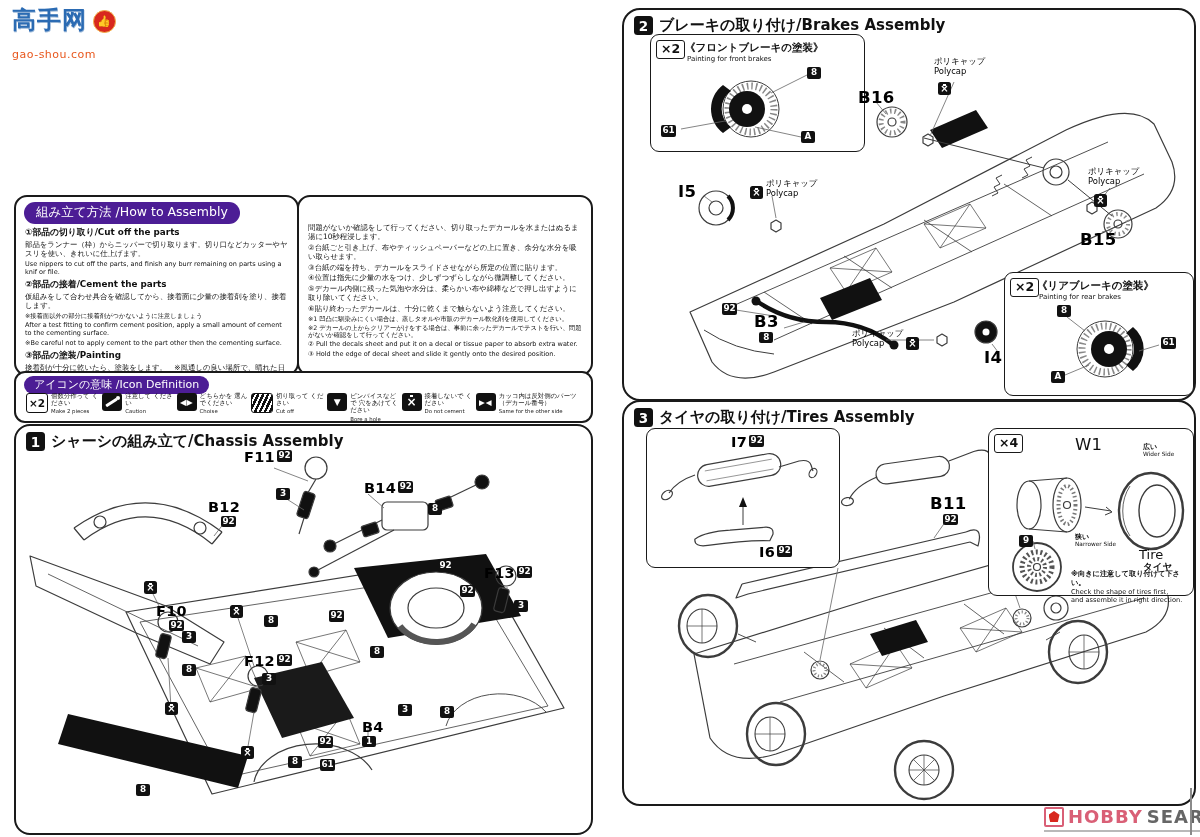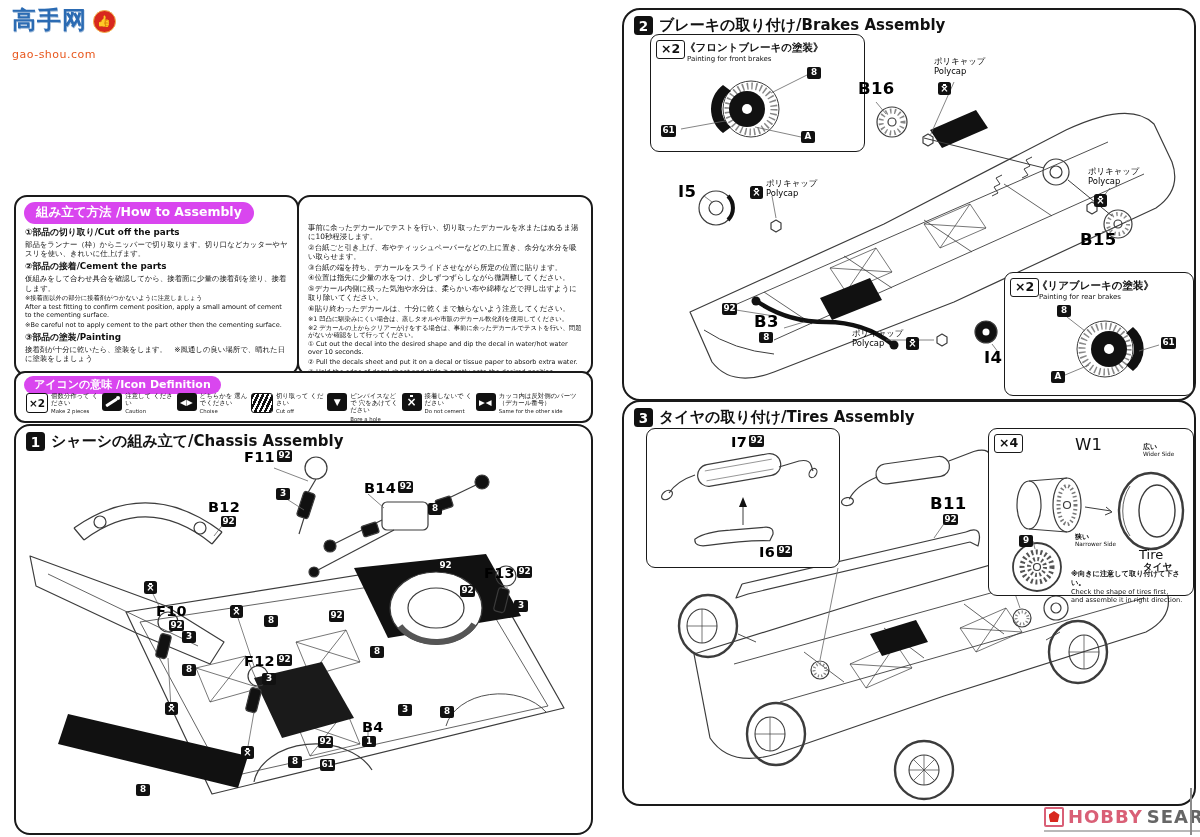--- a/index.html
+++ b/index.html
@@ -6,21 +6,21 @@
   body{
     width:1200px;height:837px;position:relative;background:#ffffff;
     font-family:"DejaVu Sans","Liberation Sans",sans-serif;color:#111;
     overflow:hidden;
   }
   .abs{position:absolute;}
   
   .sec{position:absolute;border:2px solid #1a1a1a;border-radius:16px;background:#fff;}
   .panel{position:absolute;border:2px solid #1a1a1a;border-radius:13px;background:#fff;overflow:hidden;}
   .inset{position:absolute;border:1.7px solid #1a1a1a;border-radius:9px;background:#fff;}
-  .pill{display:inline-block;background:#d946ef;color:#fff;font-weight:bold;border-radius:12px;
+  .pill{display:inline-block;background:#4c1d95;color:#fff;font-weight:normal;border-radius:12px;
         padding:2px 12px 3px;white-space:nowrap;margin:5px 0 2px 8px;}
   .shead{position:absolute;left:10px;top:6px;display:flex;align-items:center;gap:6px;}
   .snum{width:19px;height:19px;background:#111;color:#fff;border-radius:3.5px;display:flex;
         align-items:center;justify-content:center;font-weight:bold;font-size:13.5px;flex:none;}
   .stitle{font-weight:bold;font-size:15px;white-space:nowrap;}
   
   .ptext{position:absolute;left:0;right:0;padding:0 9px;}
   .ptext p{margin:0;}
   .p-h{font-size:8.8px;font-weight:bold;margin:3px 0 1px !important;}
   .p-jp{font-size:7.4px;line-height:1.24;margin-bottom:1.5px !important;}
@@ -96,42 +96,42 @@
     <span class="logo-badge">👍</span>
   </div>
   <div class="logo-url">gao-shou.com</div>
 </div>
 
 <div class="panel" style="left:14px;top:195px;width:281px;height:177px">
   <div class="pill" style="font-size:12.5px">組み立て方法 /How to Assembly</div>
   <div class="ptext" style="top:27px">
     <p class="p-h">①部品の切り取り/Cut off the parts</p>
     <p class="p-jp">部品をランナー（枠）からニッパーで切り取ります。切り口などカッターやヤスリを使い、きれいに仕上げます。</p>
+    <p class="p-en">Use nippers to cut off the parts, and finish any burr remaining on parts using a knif or file.</p>
     <p class="p-h">②部品の接着/Cement the parts</p>
     <p class="p-jp">仮組みをして合わせ具合を確認してから、接着面に少量の接着剤を塗り、接着します。</p>
     <p class="p-note">※接着面以外の部分に接着剤がつかないように注意しましょう</p>
     <p class="p-en">After a test fitting to confirm cement position, apply a small amount of cement to the cementing surface.</p>
     <p class="p-en">※Be careful not to apply cement to the part other then the cementing surface.</p>
     <p class="p-h">③部品の塗装/Painting</p>
     <p class="p-jp">接着剤が十分に乾いたら、塗装をします。　※風通しの良い場所で、晴れた日に塗装をしましょう</p>
 
   </div>
 </div>
 
 <div class="panel" style="left:297px;top:195px;width:292px;height:177px">
   <div class="ptext" style="top:26px">
-    <p class="p-jp">事前に余ったデカールでテストを行い、切り取ったデカールを水またはぬるま湯に10秒程浸します。</p>
+    <p class="p-jp">問題がないか確認をして行ってください、切り取ったデカールを水またはぬるま湯に10秒程浸します。</p>
     <p class="p-jp">②台紙ごと引き上げ、布やティッシュペーパーなどの上に置き、余分な水分を吸い取らせます。</p>
     <p class="p-jp">③台紙の端を持ち、デカールをスライドさせながら所定の位置に貼ります。</p>
     <p class="p-jp">④位置は指先に少量の水をつけ、少しずつずらしながら微調整してください。</p>
     <p class="p-jp">⑤デカール内側に残った気泡や水分は、柔らかい布や綿棒などで押し出すように取り除いてください。</p>
     <p class="p-jp">⑥貼り終わったデカールは、十分に乾くまで触らないよう注意してください。</p>
     <p class="p-note">※1 凹凸に馴染みにくい場合は、蒸しタオルや市販のデカール軟化剤を使用してください。</p>
     <p class="p-note">※2 デカールの上からクリアーがけをする場合は、事前に余ったデカールでテストを行い、問題がないか確認をして行ってください。</p>
-    <p class="p-en">① Cut out the decal into the desired shape and dip the decal in water/hot water over 10 seconds.</p>
     <p class="p-en">② Pull the decals sheet and put it on a decal or tissue paper to absorb  extra water.</p>
     <p class="p-en">③ Hold the edge of decal sheet and slide it gently onto the desired position.</p>
 
   </div>
 </div>
 
 <div class="panel" style="left:14px;top:371px;width:575px;height:48px;border-radius:11px">
   <div class="pill" style="font-size:11px;padding:1px 10px 2px;margin-top:3px">アイコンの意味 /Icon Definition</div>
   <div class="irow">
     <div class="iitem">
@@ -393,21 +393,21 @@
       </g>
     </svg>
     <span class="qtybox">×2</span>
     <span class="ins-jp" style="left:32px;top:6px">《リアブレーキの塗装》</span>
     <span class="ins-en" style="left:34px;top:20px">Painting for rear brakes</span>
     <span class="code s" style="left:52px;top:32px">8</span>
     <span class="code s" style="left:46px;top:98px">A</span>
     <span class="code s" style="left:156px;top:64px">61</span>
   </div>
 
-  <div class="plabel" style="left:234px;top:71px">
+  <div class="plabel" style="left:234px;top:80px">
       <span class="pname big">B16</span>
     </div>
   <div class="polycap" style="left:310px;top:46px"><span>ポリキャップ</span><br><span>Polycap</span></div>
   <span class="nc" style="left:314px;top:72px"></span>
   <div class="polycap" style="left:464px;top:156px"><span>ポリキャップ</span><br><span>Polycap</span></div>
   <span class="nc" style="left:470px;top:184px"></span>
   <div class="plabel" style="left:456px;top:222px">
       <span class="pname big">B15</span>
     </div>
   <div class="plabel" style="left:54px;top:174px">

